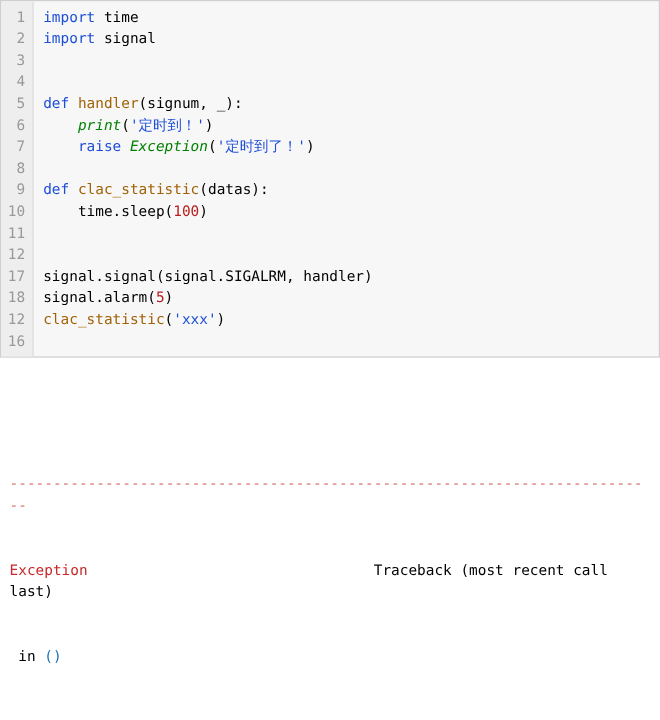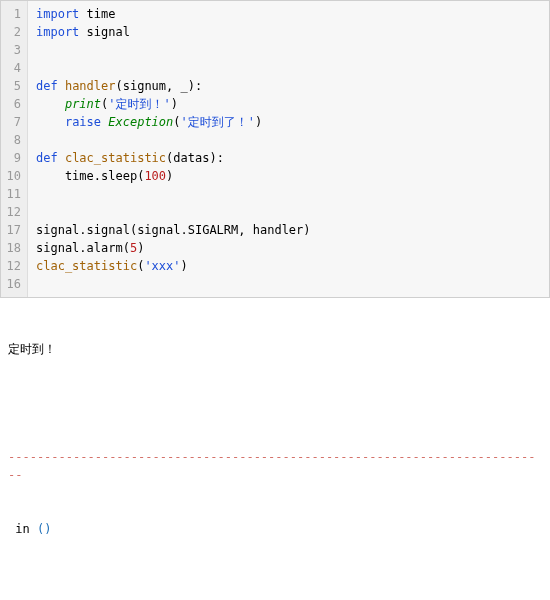--- a/index.html
+++ b/index.html
@@ -82,18 +82,18 @@
     time.sleep(<span class="num">100</span>)
 
 
 signal.signal(signal.SIGALRM, handler)
 signal.alarm(<span class="num">5</span>)
 <span class="fn">clac_statistic</span>(<span class="str">'xxx'</span>)
 </div>
 </div>
 
 <div class="output">
-  <span class="tb-line">定时到！</span>
   <span class="tb-line">&nbsp;</span>
   <span class="tb-line tb-sep">---------------------------------------------------------------------------</span>
+  <span class="tb-line"><span class="tb-exc">Exception</span><span>                                 </span><span>Traceback (most recent call last)</span></span>
   <div id="frames"><span class="tb-line"><span class="tb-file"><ipython-input-1-6322dc4bbd3c></ipython-input-1-6322dc4bbd3c></span><span> in </span><span class="tb-loc"><module></module></span><span class="tb-args">()</span></span></div>
   
 </div>
 
 </body></html>

